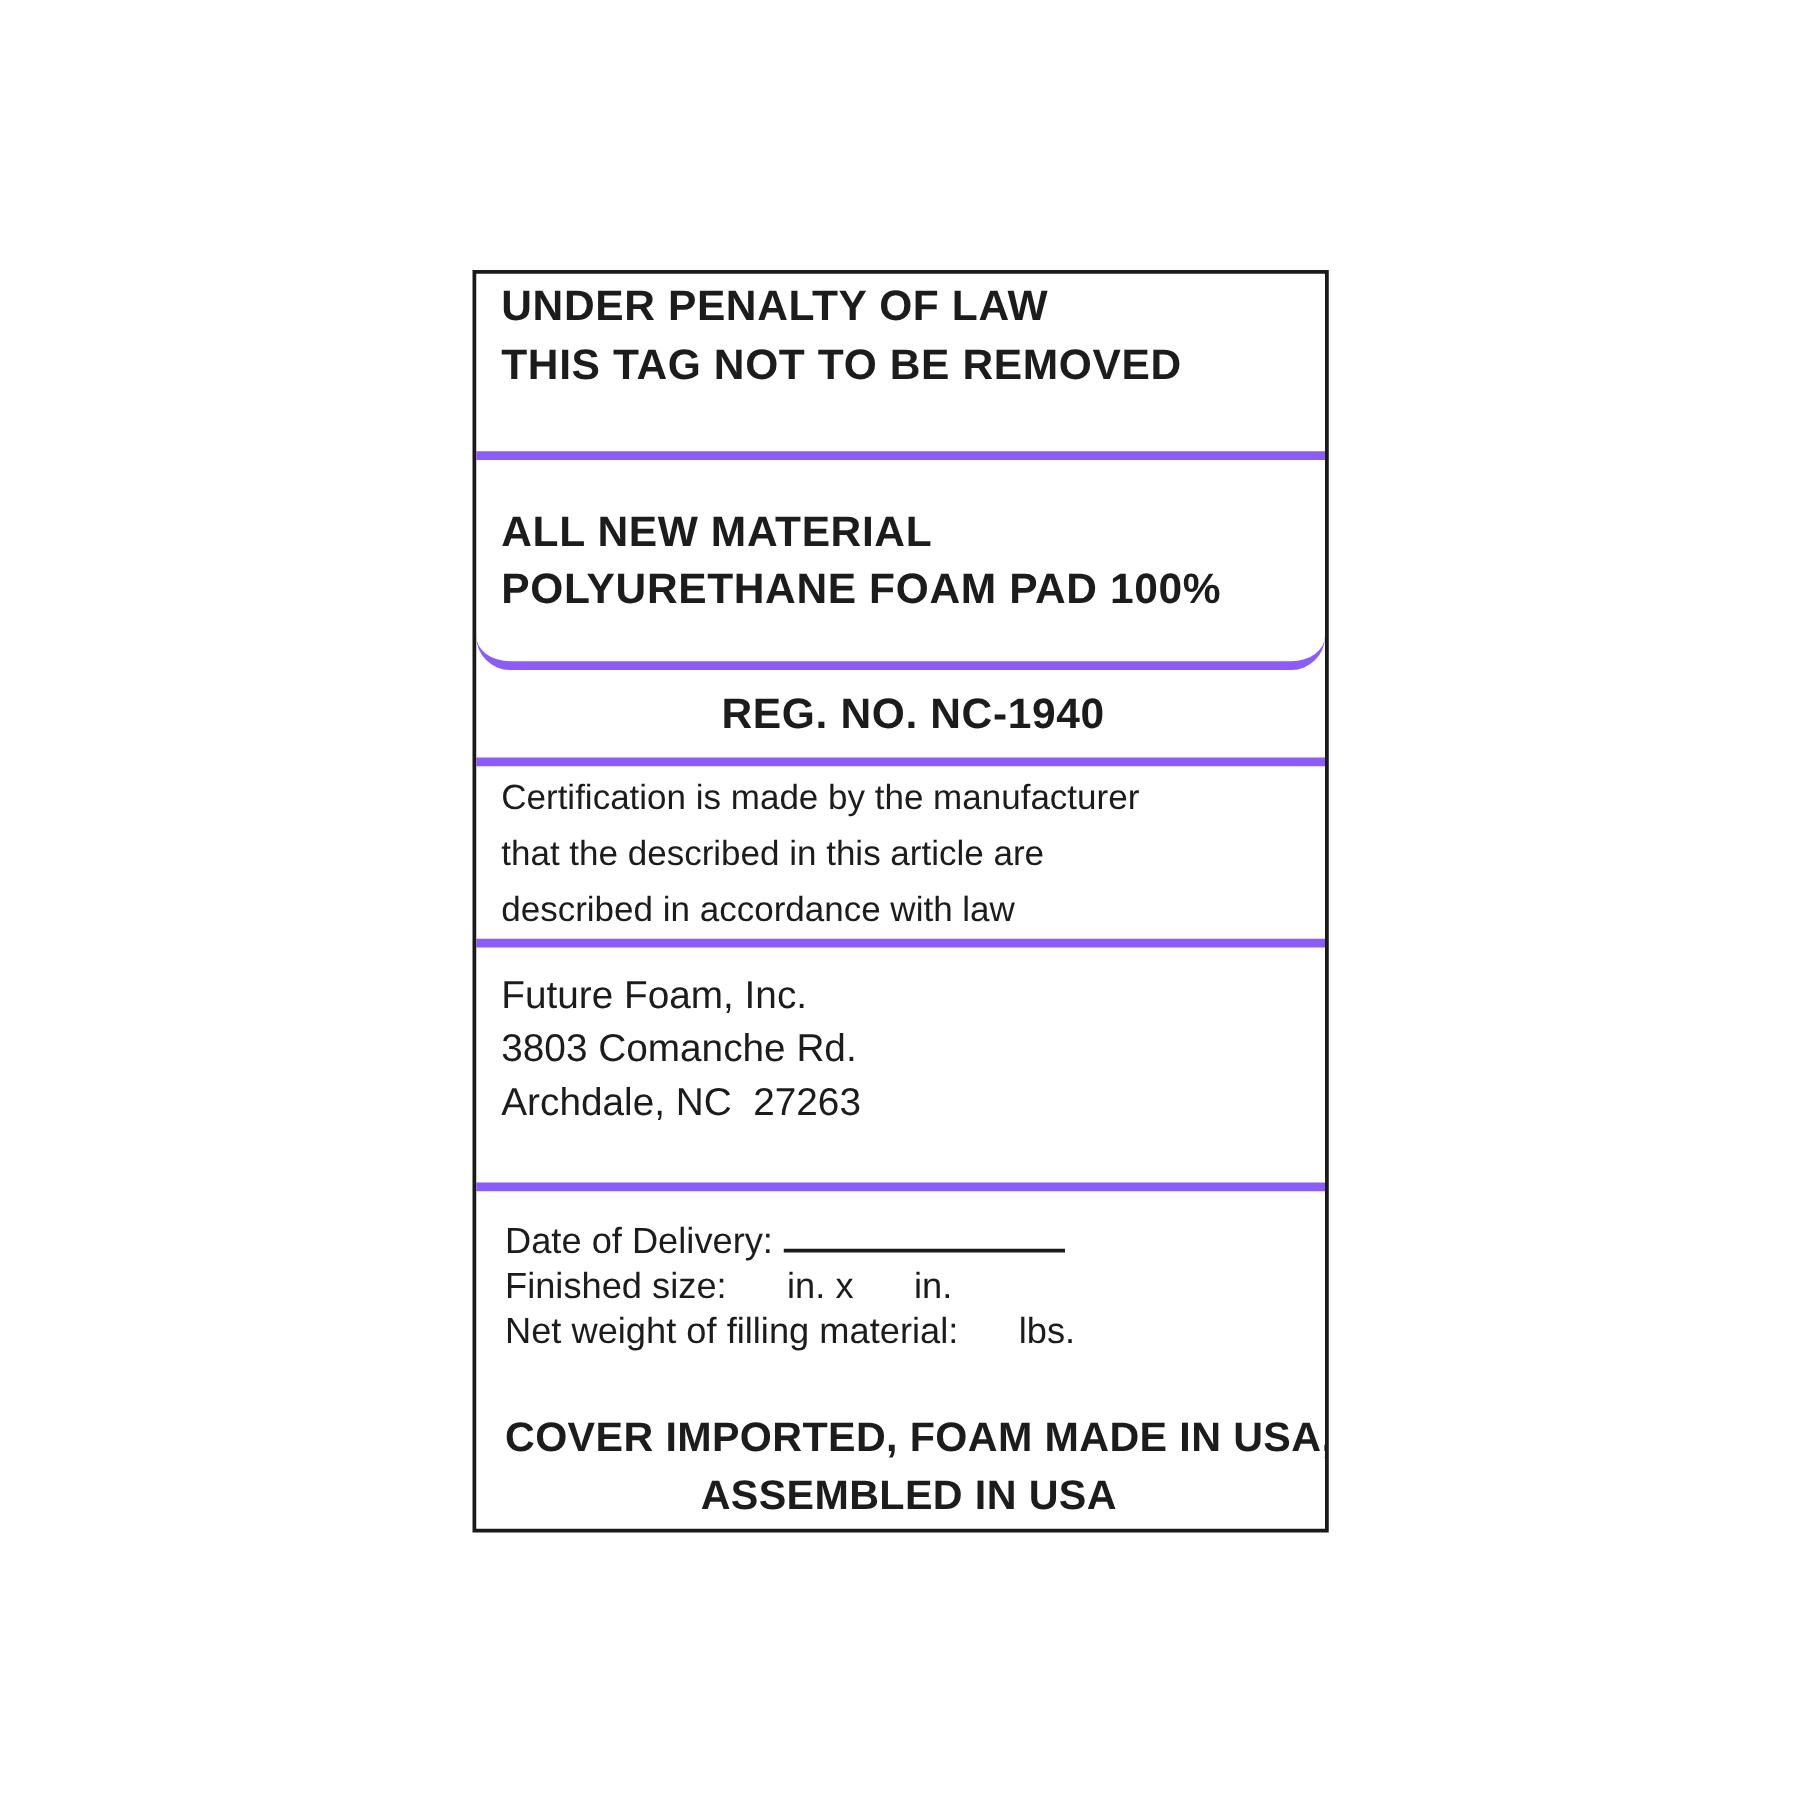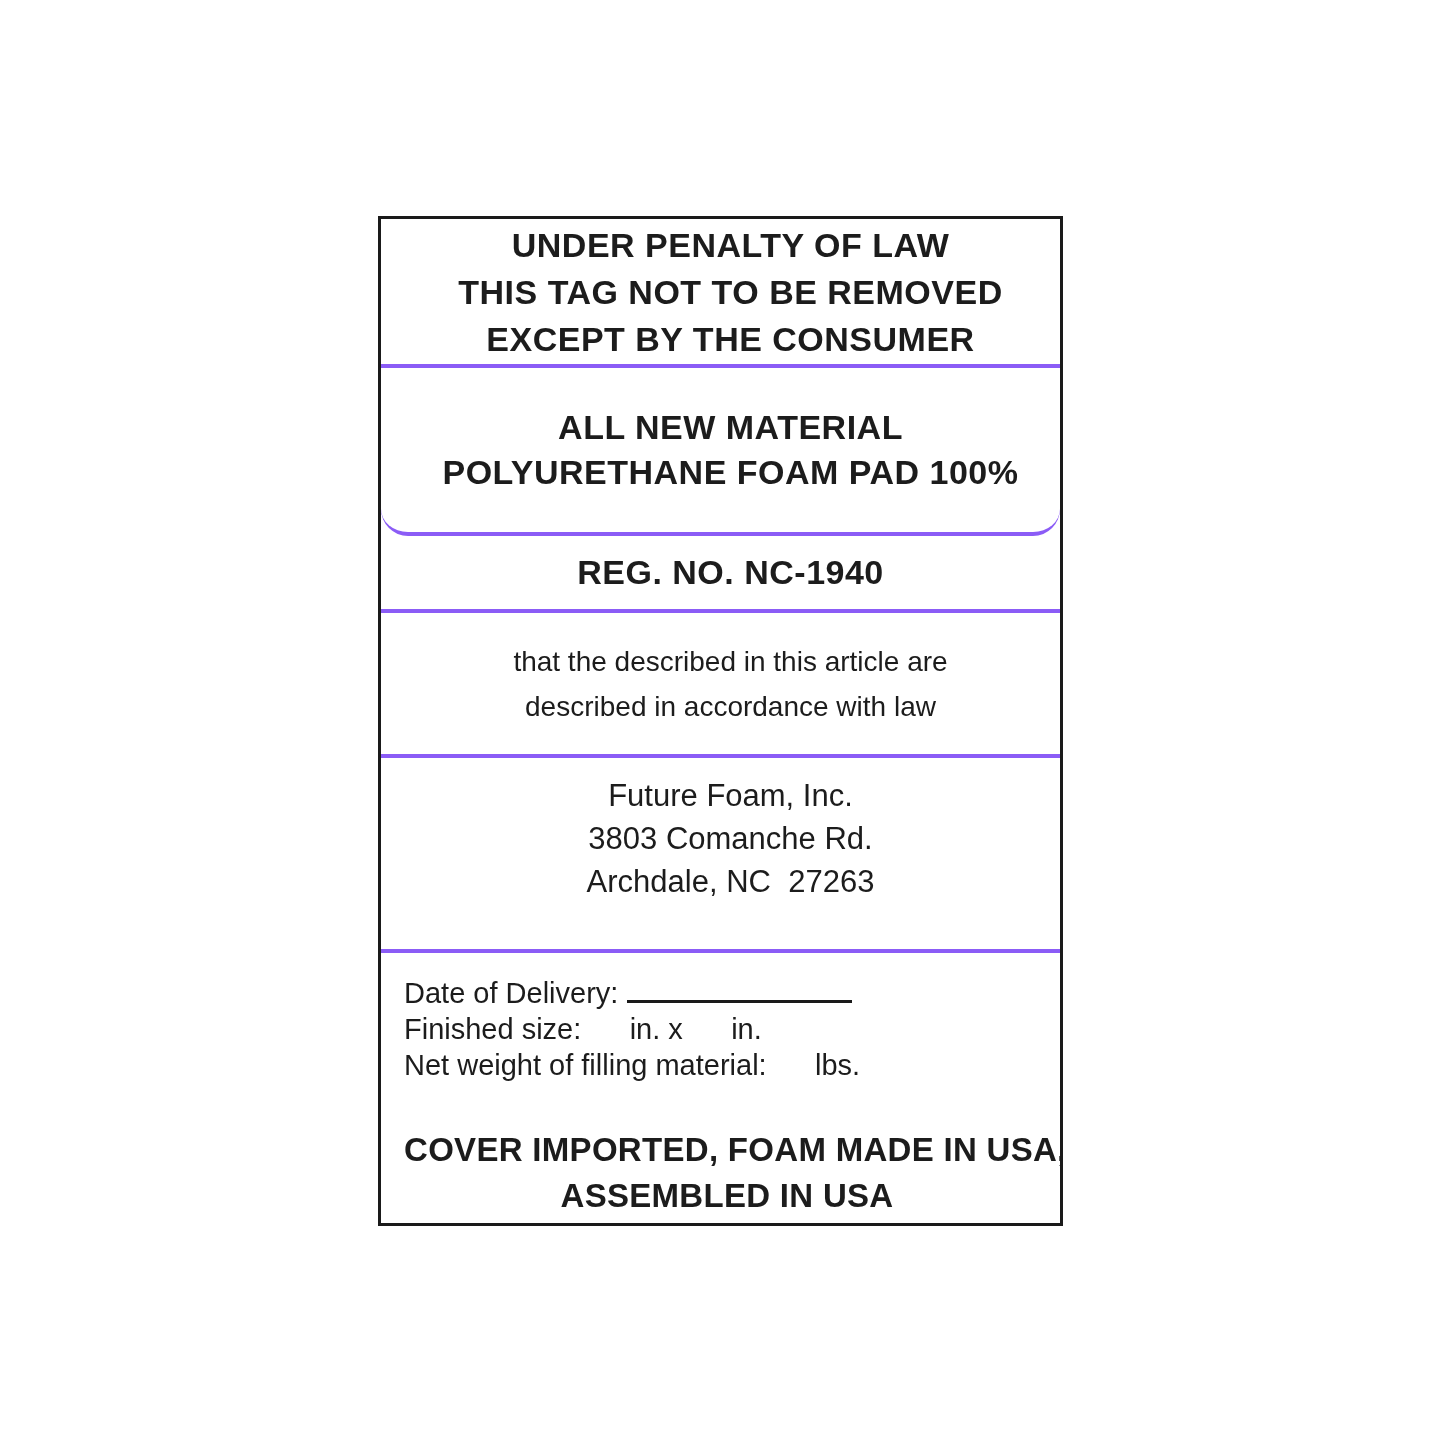--- a/index.html
+++ b/index.html
@@ -23,22 +23,22 @@
     width: 685px;
     height: 1010px;
     box-sizing: border-box;
     border: 3px solid #1a1a1a;
     display: flex;
     flex-direction: column;
     background: #ffffff;
   }
   .sec {
     box-sizing: border-box;
-    border-bottom: 4px solid #8b5cf6;
-    text-align: center;
+    border-bottom: 7px solid #8b5cf6;
+    text-align: left;
     overflow: hidden;
     padding-left: 20px;
   }
   .sec:last-child { border-bottom: none; border-radius: 28px; }
 
   .bold-line {
     font-weight: 700;
     font-size: 34px;
     line-height: 47px;
     letter-spacing: 0.5px;
@@ -129,33 +129,33 @@
 </style>
 </head>
 <body>
 
 <div class="canvas">
   <div class="law-label">
 
     <section class="sec sec-penalty">
       <div class="bold-line">UNDER PENALTY OF LAW</div>
       <div class="bold-line">THIS TAG NOT TO BE REMOVED</div>
-      <div class="bold-line">EXCEPT BY THE CONSUMER</div>
     </section>
 
     <section class="sec sec-material">
       <div class="bold-line">ALL NEW MATERIAL</div>
       <div class="bold-line">POLYURETHANE FOAM PAD 100%</div>
     </section>
 
     <section class="sec sec-reg">
       <div class="reg-line">REG. NO. NC-1940</div>
     </section>
 
     <section class="sec sec-cert">
+      <div class="cert-line">Certification is made by the manufacturer</div>
       <div class="cert-line">that the described in this article are</div>
       <div class="cert-line">described in accordance with law</div>
     </section>
 
     <section class="sec sec-madeby">
       <div class="addr-line">Future Foam, Inc.</div>
       <div class="addr-line">3803 Comanche Rd.</div>
       <div class="addr-line">Archdale, NC  27263</div>
     </section>
 

